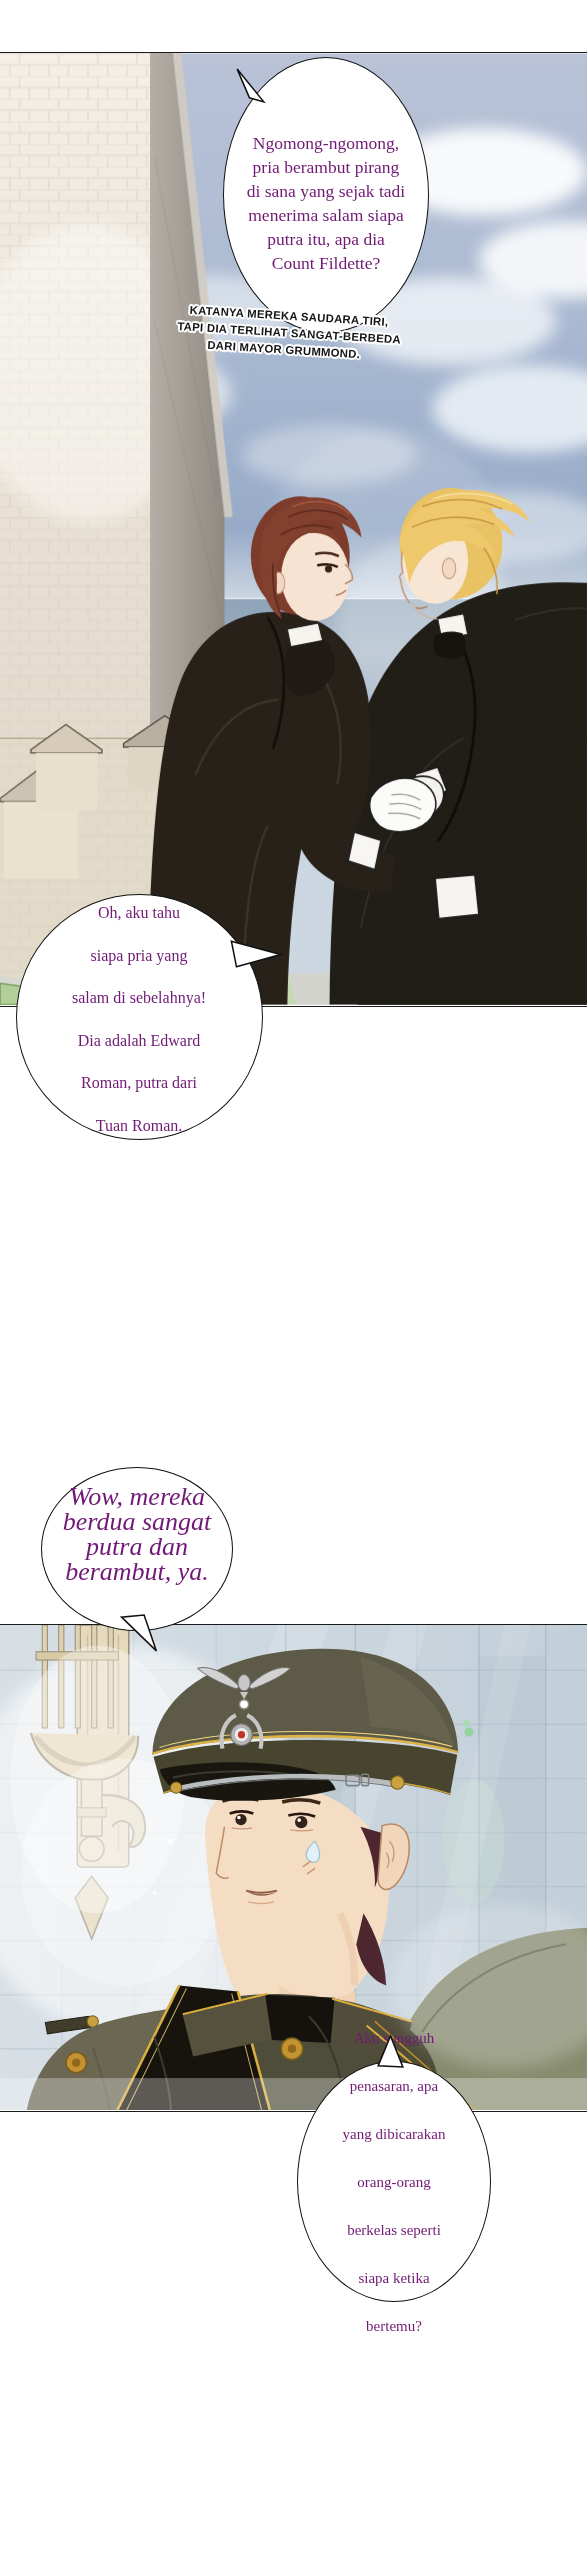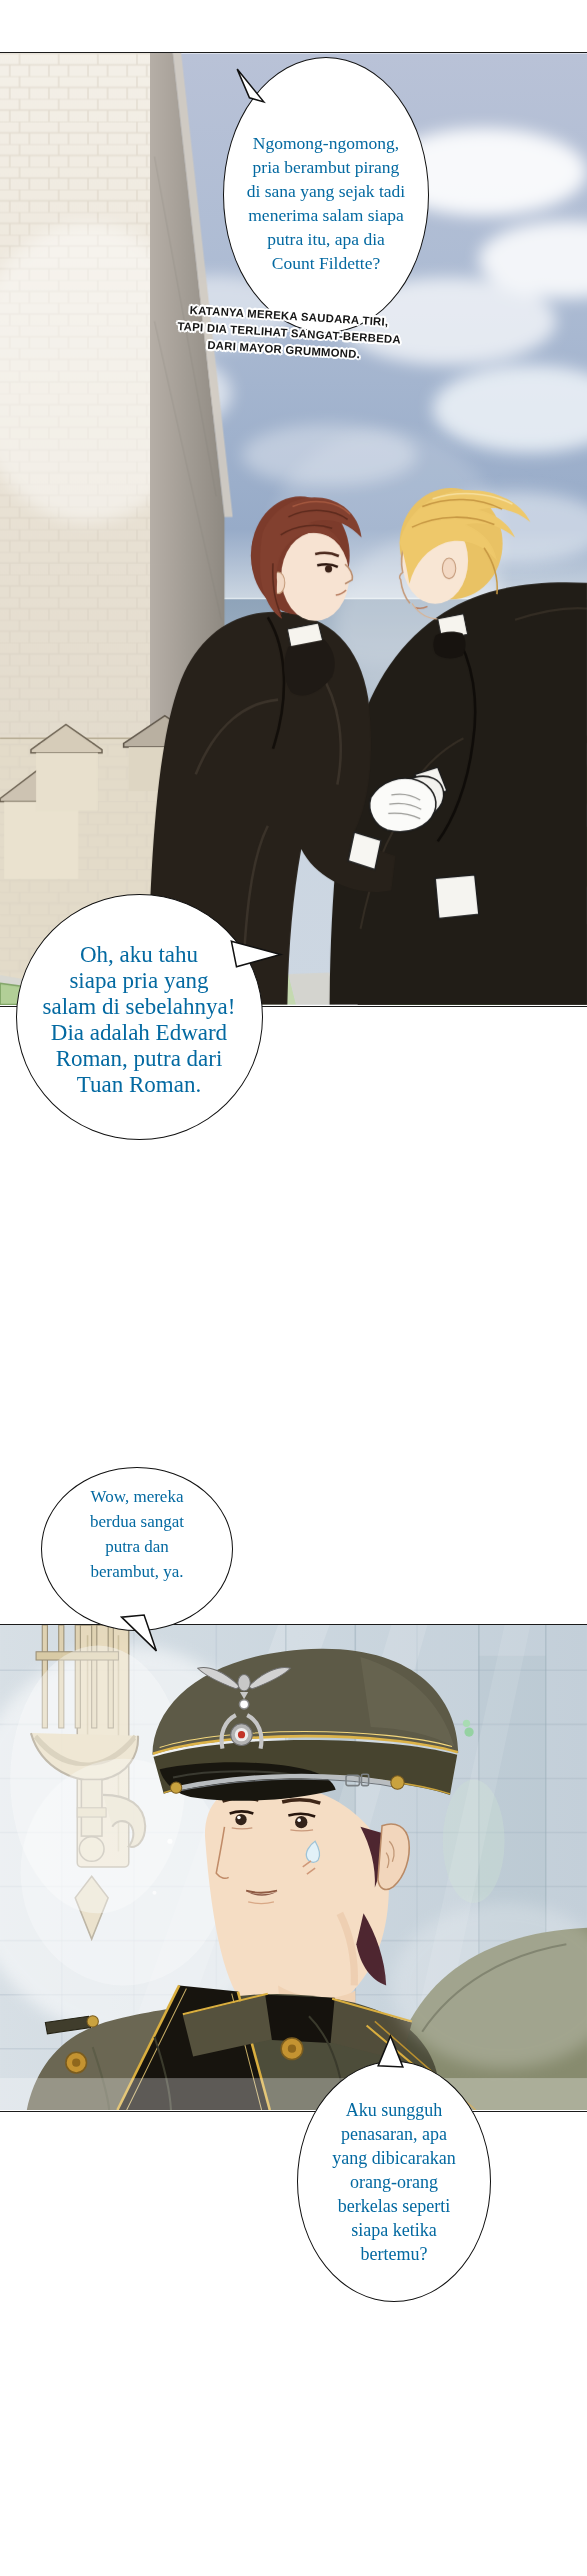--- a/index.html
+++ b/index.html
@@ -4,26 +4,26 @@
 <style>
   html,body{margin:0;padding:0;background:#ffffff;}
   #page{position:relative;width:587px;height:2638px;background:#ffffff;overflow:hidden;
         font-family:"Liberation Serif","DejaVu Serif",serif;}
   .panel{position:absolute;left:0;width:587px;border-top:1.5px solid #1b1b1b;border-bottom:1.5px solid #1b1b1b;box-sizing:border-box;overflow:hidden;}
   #panel1{top:52px;height:955px;}
   #panel2{top:1624px;height:488px;}
   .panel svg{display:block;}
   .bubble{position:absolute;background:#ffffff;border:1.8px solid #111111;border-radius:50%;
           display:flex;flex-direction:column;align-items:center;justify-content:center;
-          text-align:center;color:#0369a1;z-index:3;box-sizing:border-box;}
+          text-align:center;color:#701a75;z-index:3;box-sizing:border-box;}
   .bubble span{display:block;white-space:nowrap;}
   #bubble1{left:223px;top:57px;width:206px;height:276px;font-size:17.5px;line-height:24px;padding-top:15.5px;}
-  #bubble2{left:15.5px;top:894px;width:247px;height:246px;font-size:23px;line-height:26px;padding-top:5.2px;}
-  #bubble3{left:41px;top:1467px;width:192px;height:164px;font-size:17px;line-height:25px;justify-content:flex-start;padding-top:15.5px;}
-  #bubble4{left:297px;top:2061px;width:194px;height:241px;font-size:18px;line-height:24px;}
+  #bubble2{left:15.5px;top:894px;width:247px;height:246px;font-size:16px;line-height:26px;padding-top:5.2px;justify-content:space-between;}
+  #bubble3{left:41px;top:1467px;width:192px;height:164px;font-size:26px;line-height:25px;justify-content:flex-start;padding-top:15.5px;font-style:italic;}
+  #bubble4{left:297px;top:2061px;width:194px;height:241px;font-size:15px;line-height:24px;gap:24px;}
   .tail{position:absolute;z-index:4;}
   #aside-text{position:absolute;left:179px;top:301px;z-index:3;transform:rotate(3.5deg);transform-origin:left top;
       font-family:"Liberation Sans","DejaVu Sans",sans-serif;font-weight:700;font-size:11.3px;line-height:17px;
       color:#151515;letter-spacing:0.3px;
       text-shadow:-1.5px -1.5px 0 #fff,1.5px -1.5px 0 #fff,-1.5px 1.5px 0 #fff,1.5px 1.5px 0 #fff,-2.1px 0 0 #fff,2.1px 0 0 #fff,0 -2.1px 0 #fff,0 2.1px 0 #fff;}
   #aside-text div{white-space:nowrap;}
   #aside-l1{margin-left:11.3px;}
   #aside-l3{margin-left:31px;}
 </style>
 </head>

